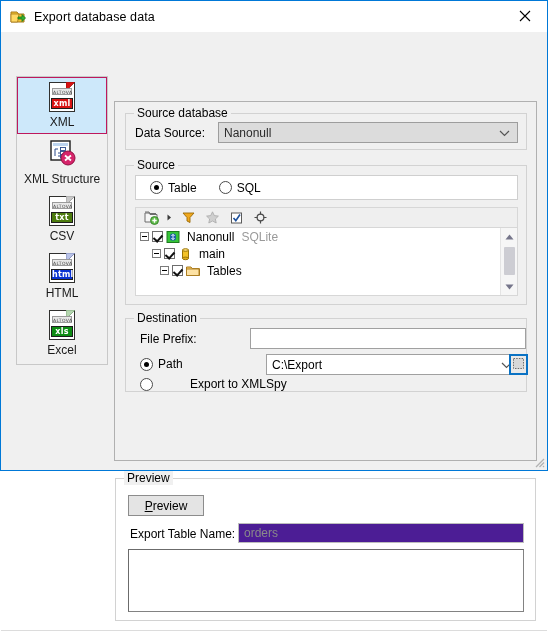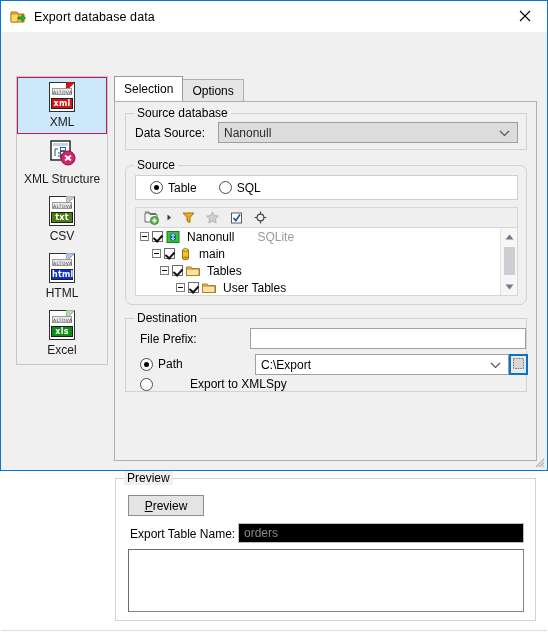--- a/index.html
+++ b/index.html
@@ -185,21 +185,21 @@
     transform: translateY(-50%);
   }
   .textbox {
     box-sizing: border-box;
     border: 1px solid #a0a0a0;
     background: #fff;
     font-size: 12px;
     display: flex; align-items: center;
     padding-left: 5px;
   }
-  .textbox.readonly { background: #000000; color: #8a8a8a; border-color:#bdbdbd; }
+  .textbox.readonly { background: #4c1d95; color: #8a8a8a; border-color:#bdbdbd; }
   
   .radio-row { display: flex; align-items: center; cursor: default; }
   .radio {
     width: 13px; height: 13px; border-radius: 50%;
     border: 1px solid #4a4a4a;
     background: #fff;
     box-sizing: border-box;
     position: relative;
     margin-right: 5px;
   }
@@ -273,21 +273,21 @@
     position: absolute; left: 2px; top: 1px;
     width: 4px; height: 7px;
     border: solid #111;
     border-width: 0 2px 2px 0;
     transform: rotate(42deg);
   }
   .dbicon, .tbicon, .foldericon, .cylicon {
     width: 14px; height: 14px; margin-right: 4px; flex: 0 0 auto;
     position: relative;
   }
-  .sqlite-tag { color: #9a9a9a; margin-left: 20px; }
+  .sqlite-tag { color: #9a9a9a; margin-left: 4px; }
   .scrollbar {
     position: absolute; right: 0; top: 0;
     width: 17px; bottom: 0;
     background: #f6f6f6;
     border-left: 1px solid #e4e4e4;
     box-sizing: border-box;
   }
   .sb-arrow {
     position: absolute; left: 0; width: 17px; height: 17px;
     display: flex; align-items: center; justify-content: center;
@@ -410,45 +410,37 @@
               <path d="M0 0 H9 L0 9 Z" fill="#b5d6b0" stroke="#6e996a" stroke-width="0.7"></path>
             </svg>
           <div class="altova">ALTOVA</div>
           <div class="badge badge-xls">xls</div>
         </div>
         <div class="lbl">Excel</div>
       </div>
 
     </div>
 
-    <div class="tabstrip">
-      <div class="tab active">
-        <span>Selection</span>
-      </div>
-      <div class="tab">
-        <span>Options</span>
-      </div>
-    </div>
 
     <div class="tabpage">
 
       <div class="group" style="left:10px; top:11px; width:402px; height:37px;padding-left:45px;">
         <div class="glabel">Source database</div>
         <div class="field-label" style="position:absolute; left:9px; top:12px;">Data Source:</div>
         <div class="combo disabled" style="position:absolute; left:92px; top:8px; width:300px; height:21px;">
           <span>Nanonull</span>
           <span class="chev">
             <svg width="11" height="7" viewBox="0 0 11 7">
                 <path d="M1 1 L5.5 5.5 L10 1" stroke="#555" stroke-width="1.2" fill="none"></path>
               </svg>
           </span>
         </div>
       </div>
 
-      <div class="group" style="left:10px; top:63px; width:402px; height:140px;border-radius:7px;">
+      <div class="group" style="left:10px; top:63px; width:402px; height:140px;">
         <div class="glabel">Source</div>
 
         <div class="srcmode" style="left:9px; top:9px; width:383px; height:25px;">
           <div class="radio-row" style="margin-left:14px;">
             <span class="radio on"></span>
             <span>Table</span>
           </div>
           <div class="radio-row" style="margin-left:22px;">
             <span class="radio"></span>
             <span>SQL</span>
@@ -528,31 +520,20 @@
               <span class="chk on"></span>
               <span class="foldericon">
                 <svg width="14" height="14" viewBox="0 0 14 14">
                   <path d="M0.5 3 h4.5 l1.2 1.6 h7.3 V11.5 H0.5 Z" fill="#fbcd6a" stroke="#a8791c" stroke-width="1"></path>
                   <path d="M0.5 5 h12.5 V11.5 H0.5 Z" fill="#fde2a4" stroke="#a8791c" stroke-width="0.9"></path>
                 </svg>
               </span>
               <span class="tnode-label">Tables</span>
             </div>
 
-            <div class="trow" style="padding-left:40px;">
-              <span class="expander"></span>
-              <span class="chk on"></span>
-              <span class="foldericon">
-                <svg width="14" height="14" viewBox="0 0 14 14">
-                  <path d="M0.5 3 h4.5 l1.2 1.6 h7.3 V11.5 H0.5 Z" fill="#fbcd6a" stroke="#a8791c" stroke-width="1"></path>
-                  <path d="M0.5 5 h12.5 V11.5 H0.5 Z" fill="#fde2a4" stroke="#a8791c" stroke-width="0.9"></path>
-                </svg>
-              </span>
-              <span class="tnode-label">User Tables</span>
-            </div>
 
           </div>
 
           <div class="scrollbar">
             <div class="sb-arrow" style="top:0;">
               <svg width="9" height="6" viewBox="0 0 9 6">
                   <path d="M4.5 0.5 L8.5 5.5 L0.5 5.5 Z" fill="#75758a"></path>
                 </svg>
             </div>
             <div class="sb-thumb" style="top:19px; height:28px;"></div>
@@ -570,21 +551,21 @@
 
         <div class="field-label" style="position:absolute; left:14px; top:13px;">File Prefix:</div>
         <div class="textbox" style="position:absolute; left:124px; top:9px; width:276px; height:21px;">
           <span></span>
         </div>
 
         <div class="radio-row" style="position:absolute; left:14px; top:38px;">
           <span class="radio on"></span>
           <span>Path</span>
         </div>
-        <div class="combo" style="position:absolute; left:129px; top:35px; width:254px; height:21px;">
+        <div class="combo" style="position:absolute; left:140px; top:35px; width:254px; height:21px;">
           <span>C:\Export</span>
           <span class="chev">
             <svg width="11" height="7" viewBox="0 0 11 7">
                 <path d="M1 1 L5.5 5.5 L10 1" stroke="#555" stroke-width="1.2" fill="none"></path>
               </svg>
           </span>
         </div>
         <div class="browse-btn" style="position:absolute; left:383px; top:35px; width:19px; height:21px;">
           <span>
             <svg width="11" height="11" viewBox="0 0 11 11">

